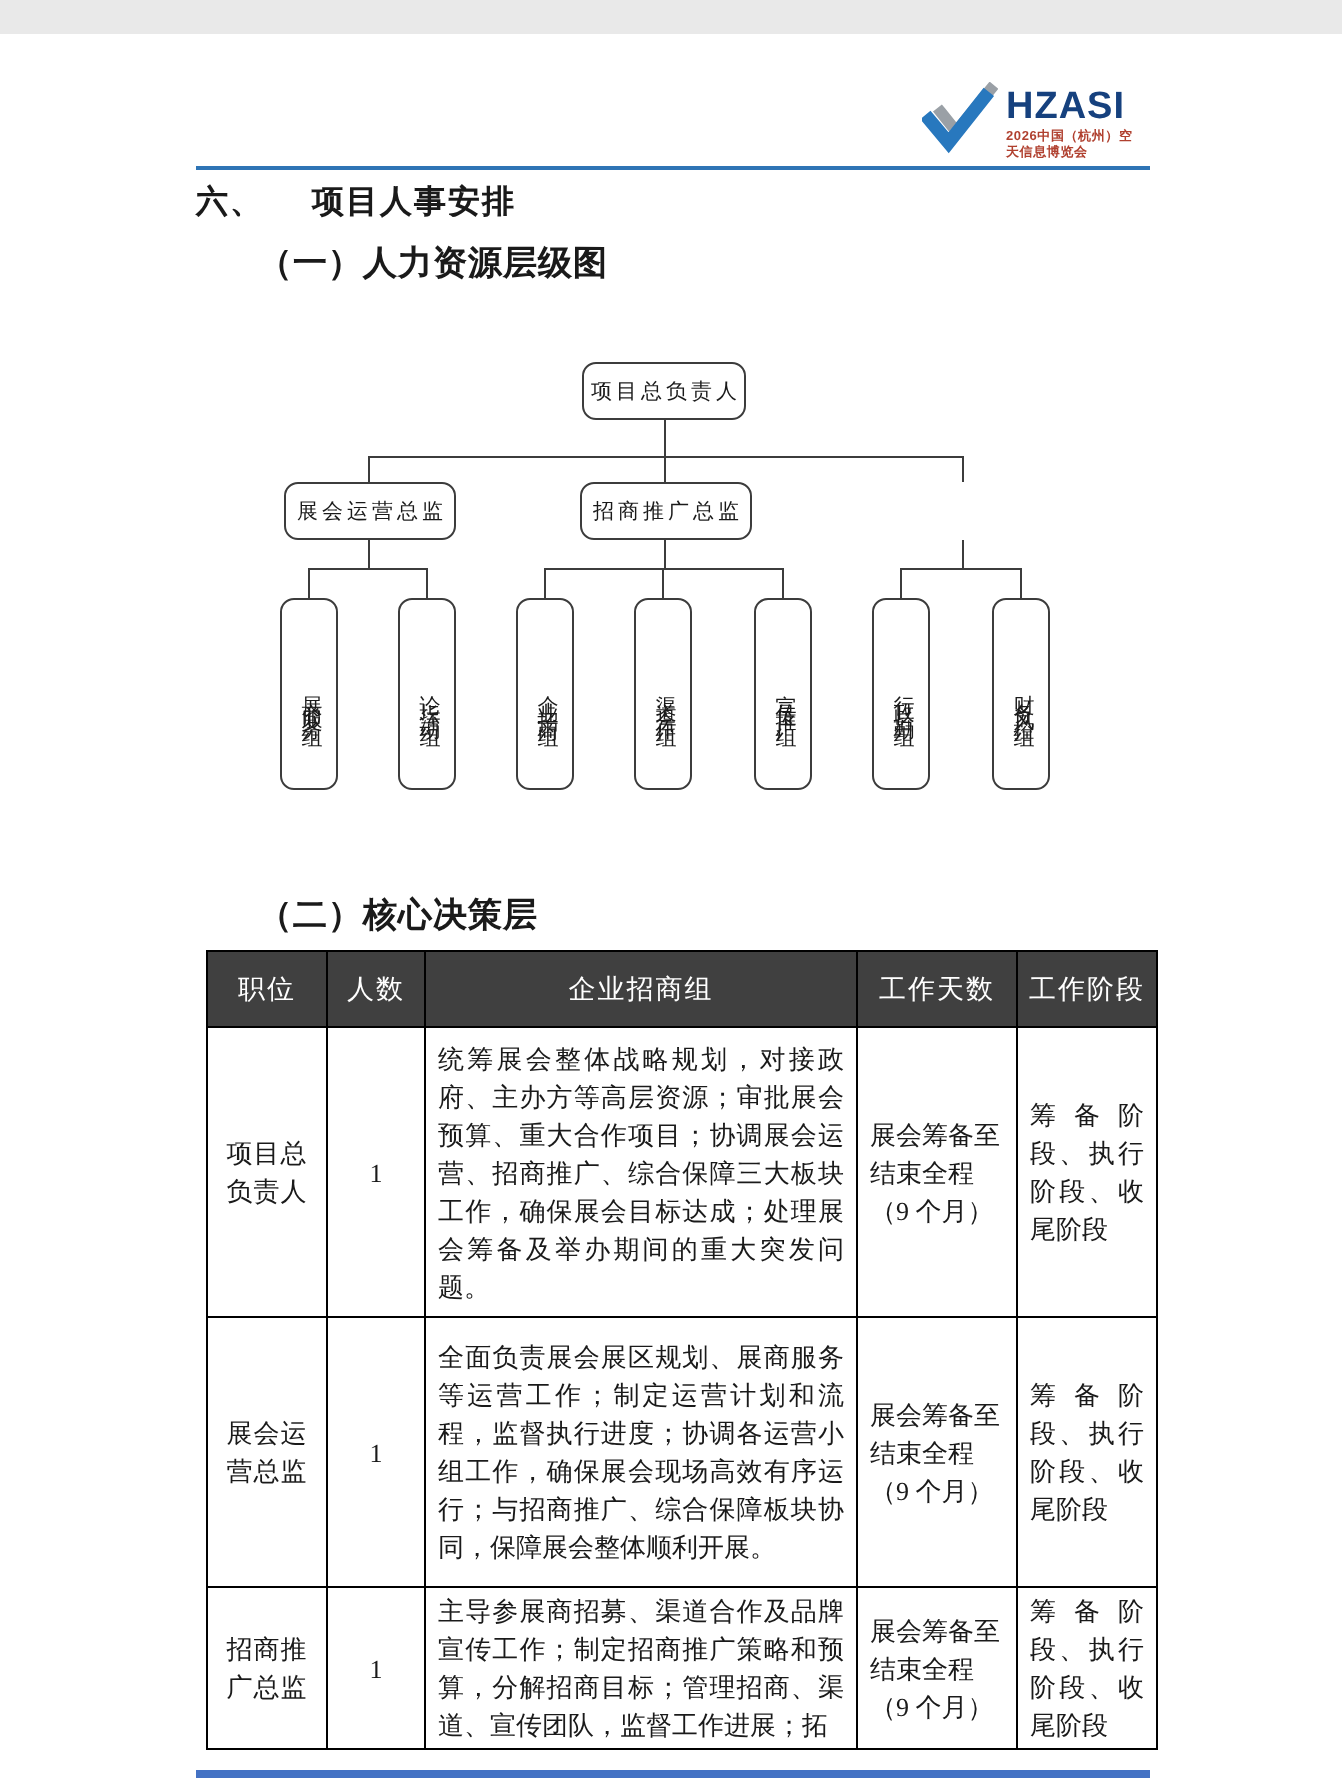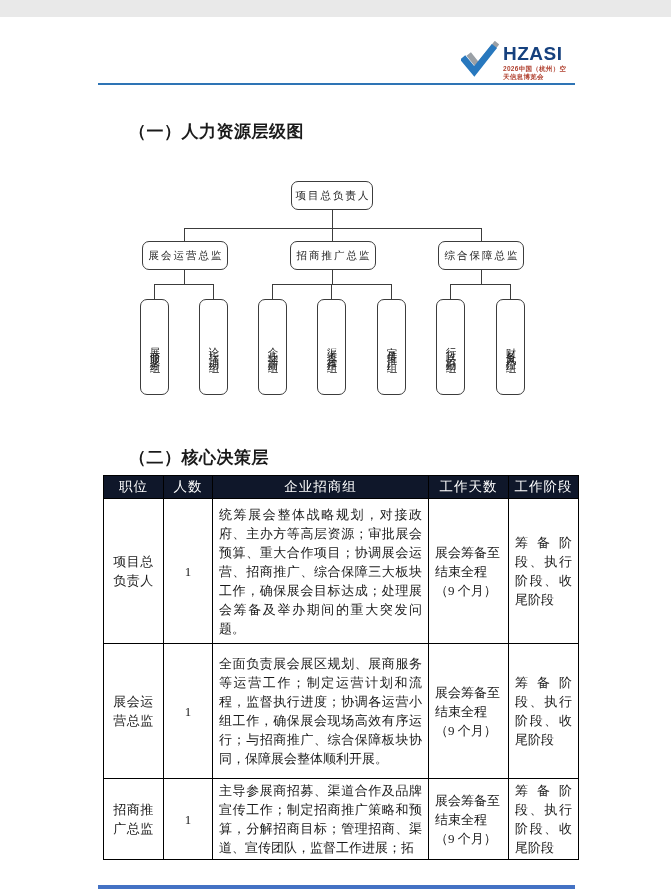--- a/index.html
+++ b/index.html
@@ -33,22 +33,22 @@
         background:#fff;display:flex;align-items:center;justify-content:center;
         font-size:10.5px;color:#1a1a1a;}
   .obox.h{letter-spacing:2px;padding-left:2px;}
   .obox.v{writing-mode:vertical-rl;text-orientation:upright;letter-spacing:4px;
           padding-top:3px;}
   .ln{position:absolute;background:#3c3c3c;}
   
   table.core{position:absolute;top:458px;left:103px;width:475px;border-collapse:collapse;
              table-layout:fixed;font-size:13px;}
   table.core th,table.core td{border:1px solid #000;box-sizing:border-box;}
-  table.core th{background:#0f172a;color:#ffffff;font-weight:normal;font-size:13.5px;
-                height:23px;letter-spacing:1px;}
+  table.core th{background:#404040;color:#ffffff;font-weight:normal;font-size:13.5px;
+                height:38px;letter-spacing:1px;}
   table.core td{line-height:19px;vertical-align:middle;}
   td.pos{text-align:center;padding:0 6px;letter-spacing:.5px;}
   td.cnt{text-align:center;}
   td.duty{text-align:justify;padding:2px 6px;}
   td.days{text-align:left;padding:0 6px;}
   td.phase{text-align:justify;padding:0 6px;}
   
   .footer-rule{position:absolute;top:868px;left:98px;width:477px;height:4px;background:#4472c4;}
   .page-num{position:absolute;top:876px;left:0;width:671px;text-align:center;
             font-size:14px;color:#4a4a4a;}
@@ -66,35 +66,37 @@
     <div class="logo-text">
       <div class="brand">HZASI</div>
       <div class="logo-sub">
         <span>2026中国（杭州）空</span><br>
         <span>天信息博览会</span>
       </div>
     </div>
   </div>
   <div class="header-rule"></div>
 
+  <div class="doc-title">
+    <span class="num">六、</span><span>项目人事安排</span>
+  </div>
   <div class="sub-head sub1">（一）人力资源层级图</div>
 
   <div class="orgchart">
 
     <div class="obox h" style="left:291px;top:24px;width:82px;height:29px;">项目总负责人</div>
 
     <div class="ln" style="left:332px;top:53px;width:1.4px;height:18px;"></div>
     <div class="ln" style="left:184px;top:71px;width:298px;height:1.4px;"></div>
     <div class="ln" style="left:184px;top:71px;width:1.4px;height:13px;"></div>
     <div class="ln" style="left:332px;top:71px;width:1.4px;height:13px;"></div>
     <div class="ln" style="left:481px;top:71px;width:1.4px;height:13px;"></div>
 
     <div class="obox h" style="left:142px;top:84px;width:86px;height:29px;">展会运营总监</div>
     <div class="obox h" style="left:290px;top:84px;width:86px;height:29px;">招商推广总监</div>
-    <div class="obox h" style="left:438px;top:84px;width:86px;height:29px;">综合保障总监</div>
 
     <div class="ln" style="left:184px;top:113px;width:1.4px;height:14px;"></div>
     <div class="ln" style="left:154px;top:127px;width:60px;height:1.4px;"></div>
     <div class="ln" style="left:154px;top:127px;width:1.4px;height:15px;"></div>
     <div class="ln" style="left:213px;top:127px;width:1.4px;height:15px;"></div>
 
     <div class="ln" style="left:332px;top:113px;width:1.4px;height:14px;"></div>
     <div class="ln" style="left:272px;top:127px;width:120px;height:1.4px;"></div>
     <div class="ln" style="left:272px;top:127px;width:1.4px;height:15px;"></div>
     <div class="ln" style="left:331px;top:127px;width:1.4px;height:15px;"></div>

